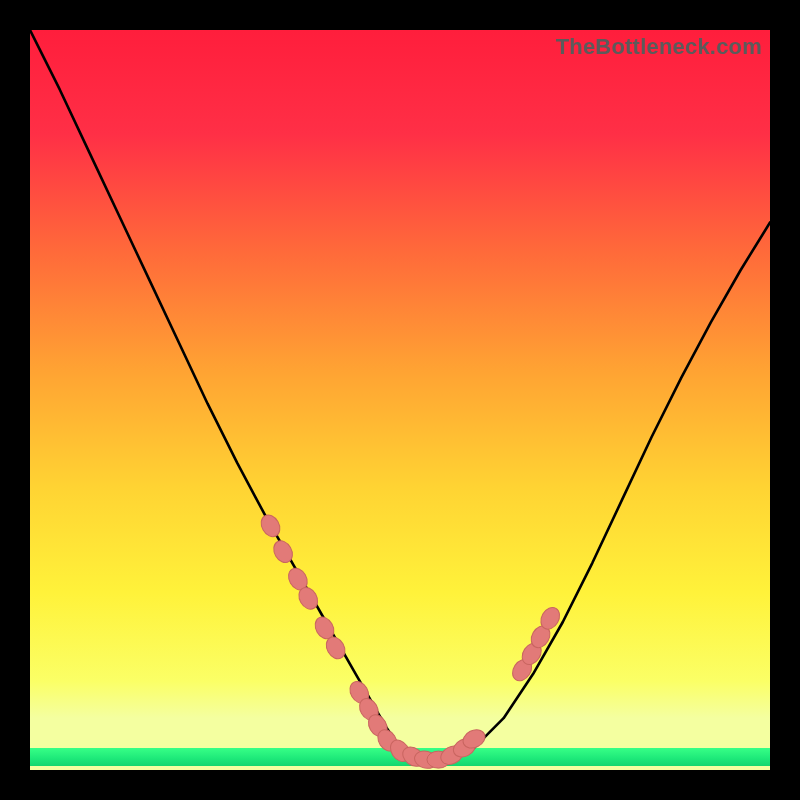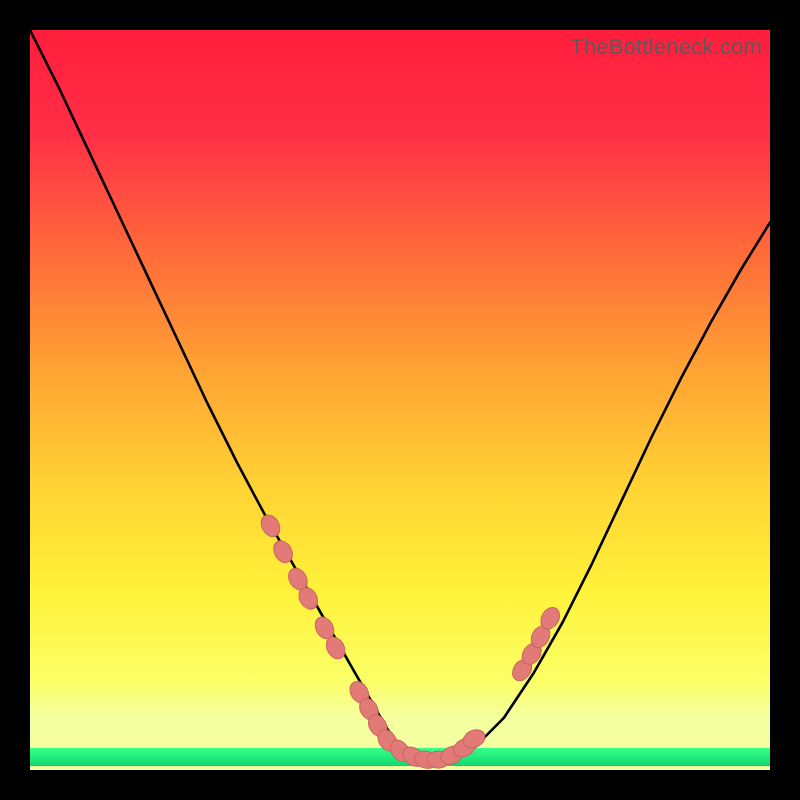--- a/index.html
+++ b/index.html
@@ -26,21 +26,21 @@
   .gradient {
     position: absolute;
     left: 0; top: 0; right: 0; bottom: 0;
   }
   .watermark {
     position: absolute;
     top: 4px;
     right: 8px;
     font-family: Arial, Helvetica, sans-serif;
     font-size: 22px;
-    font-weight: 400;
+    font-weight: 700;
     color: #5b5b5b;
     letter-spacing: 0.2px;
     user-select: none;
   }
   svg.curve {
     position: absolute;
     left: 0; top: 0;
     width: 740px;
     height: 740px;
   }

